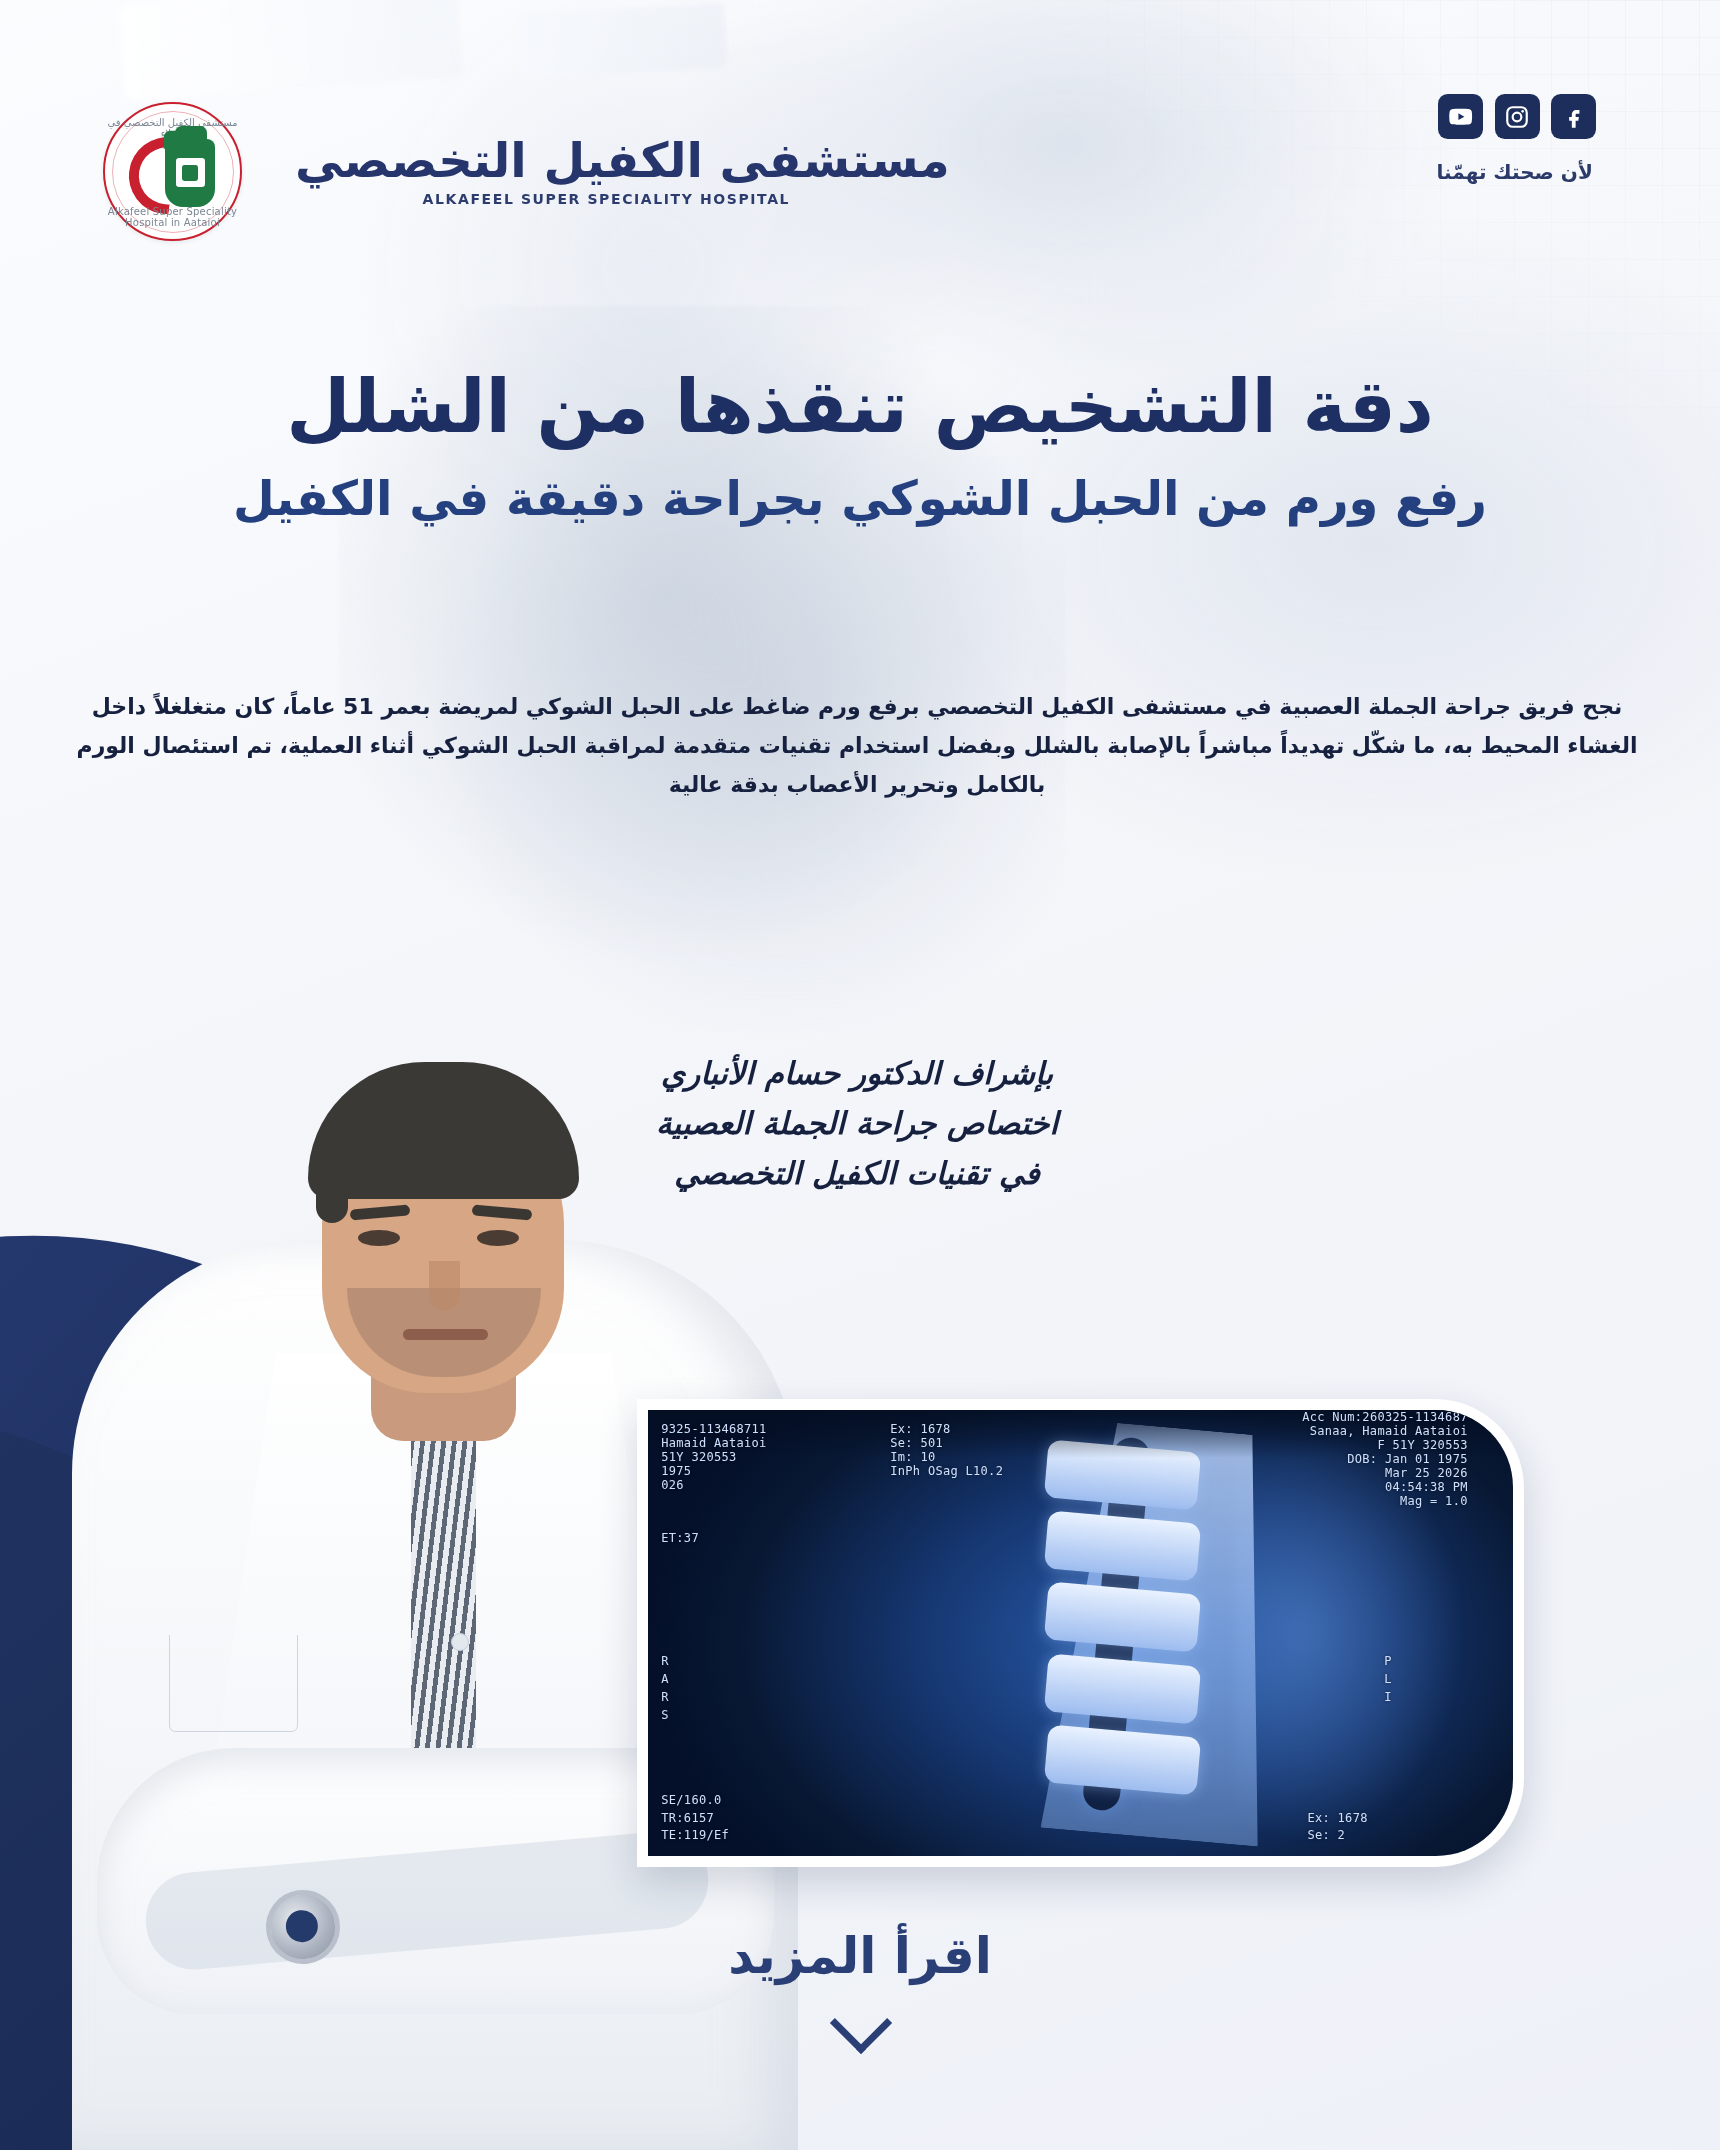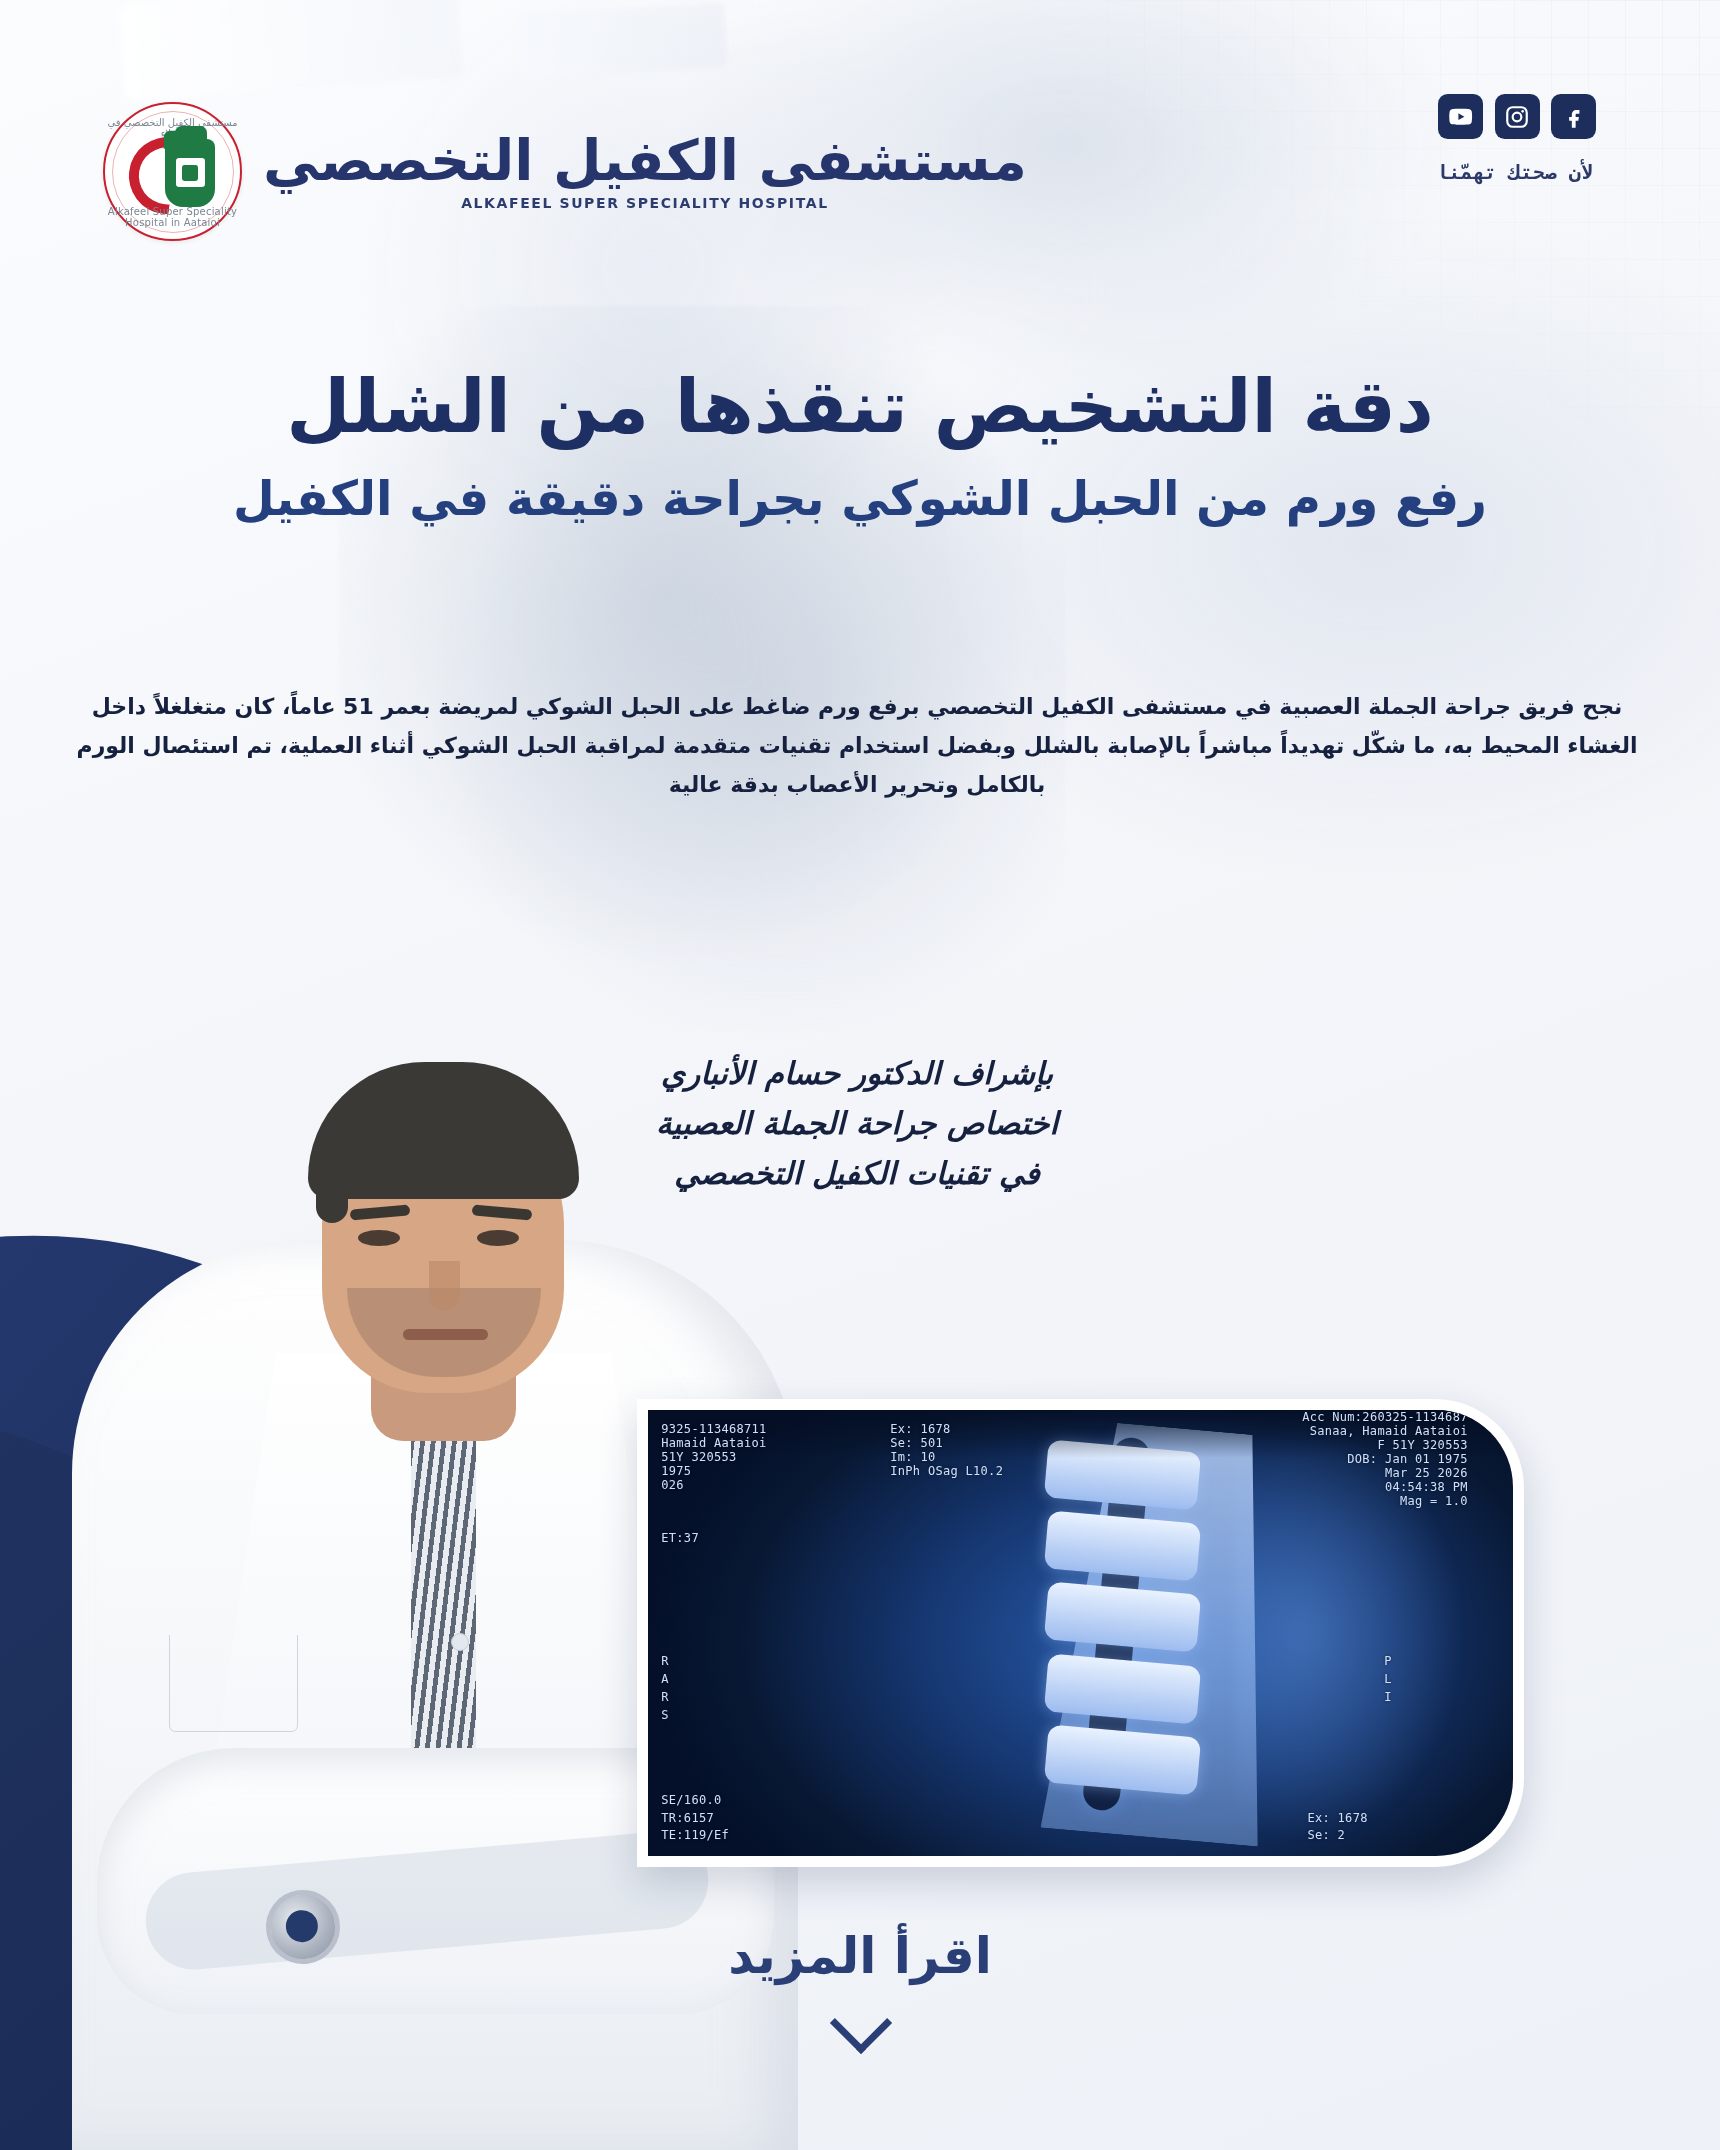--- a/index.html
+++ b/index.html
@@ -172,43 +172,43 @@
     text-align: center;
     font-size: 10px;
     color: #7a8694;
     letter-spacing: 0.2px;
   }
   .logo-badge .arc-top { top: 13px; }
   .logo-badge .arc-bottom { bottom: 11.3px; }
 
   .logo-text { text-align: right; direction: rtl; }
   .logo-ar {
-    font-size: 56px;
+    font-size: 48px;
     font-weight: 700;
     color: #26356b;
     line-height: 1.02;
     letter-spacing: -0.8px;
+    margin-left: 32px;
   }
   .logo-en {
     margin-top: 6.5px;
     font-size: 14px;
     font-weight: 600;
     letter-spacing: 1.6px;
     color: #2d3c6e;
     direction: ltr;
     text-align: center;
   }
 
   .social-wrap {
     position: absolute;
     left: 1435px;
     top: -8px;
     width: 161px;
     text-align: center;
-    font-family: Liberation Mono, monospace;
   }
   .social-icons {
     display: flex;
     gap: 11.3px;
     justify-content: flex-end;
     direction: ltr;
   }
   .sicon {
     width: 45px; height: 45px;
     border-radius: 9.7px;

